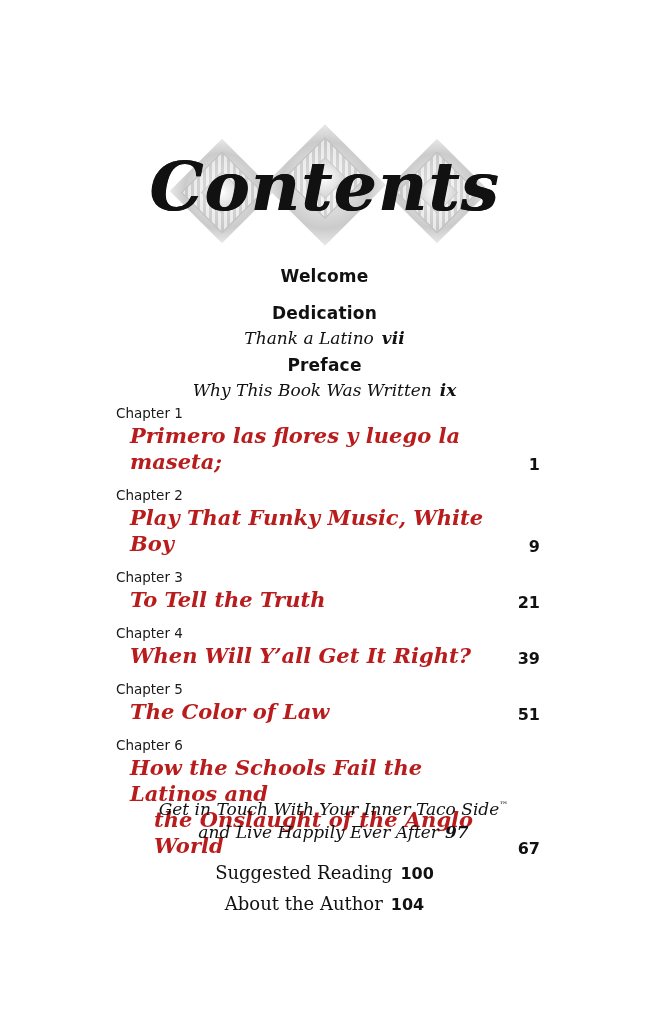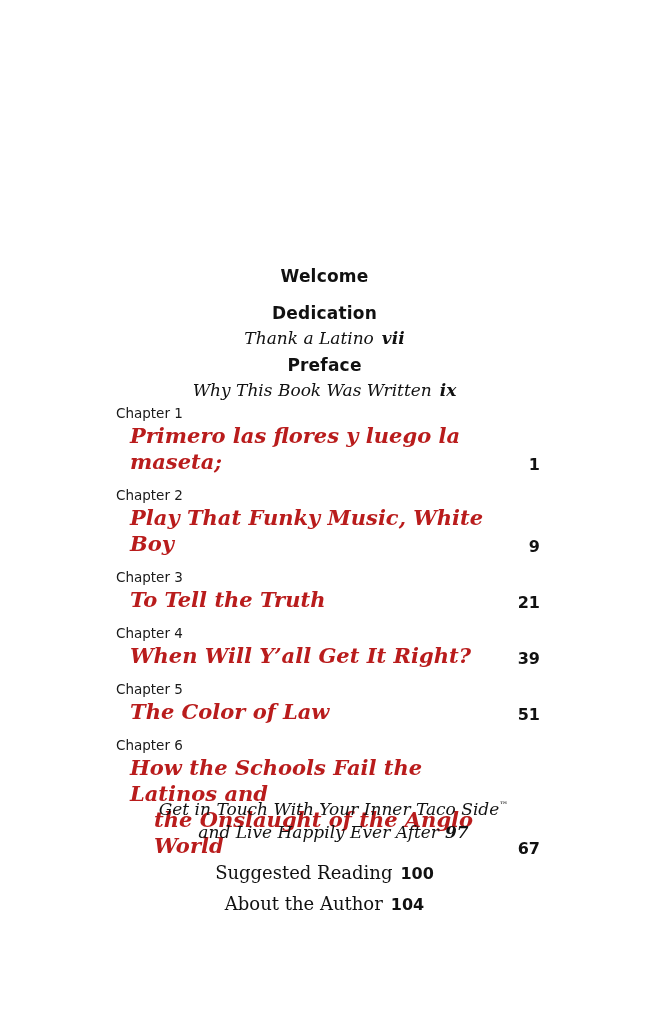--- a/index.html
+++ b/index.html
@@ -192,20 +192,26 @@
     font-weight: bold;
     font-size: 16px;
     margin-left: 8px;
   }
 </style>
 </head>
 <body>
 
 <div class="page">
 
+  <div class="heading-block">
+    <div class="diamond d1"></div>
+    <div class="diamond d3"></div>
+    <div class="diamond d2"></div>
+    <div class="contents-word">Contents</div>
+  </div>
 
   <div class="centered-entry" style="top:266px">
     <div class="fm-title">Welcome</div>
   </div>
 
   <div class="centered-entry" style="top:303px">
     <div class="fm-title">Dedication</div>
     <div class="fm-sub">
       <span>Thank a Latino</span><span class="pg">vii</span>
     </div>

